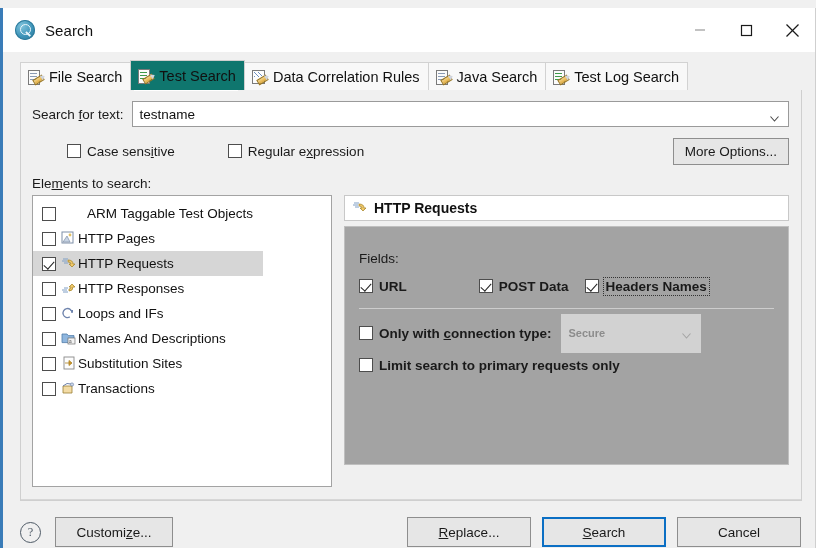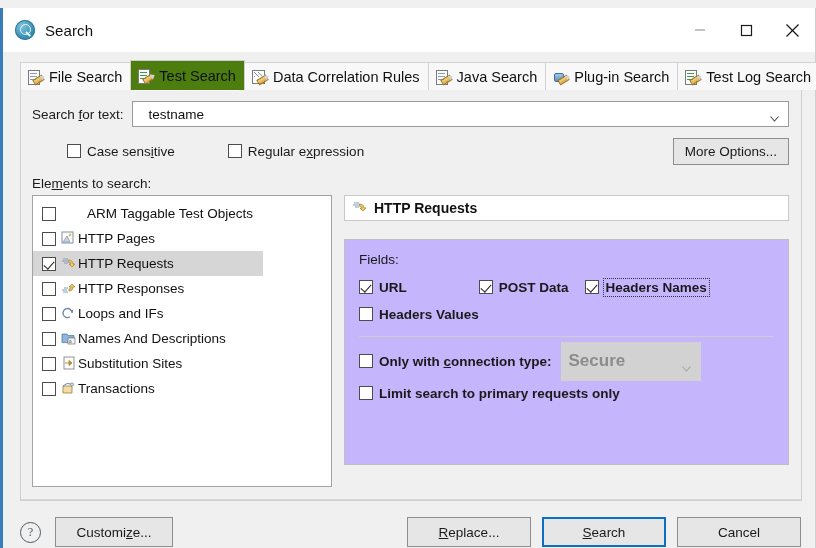--- a/index.html
+++ b/index.html
@@ -105,21 +105,21 @@
     border: 1px solid #d2d2d2;
     border-bottom: none;
     background: #f8f8f8;
     font-size: 14.5px;
     color: #111;
     gap: 5px;
     margin-right: -1px;
     white-space: nowrap;
   }
   .tab.selected {
-    background: #4d7c0f;
+    background: #0f766e;
     height: 30px;
     border-color: #cfcfcf;
     position: relative;
     z-index: 3;
   }
   .tab-ico { width: 16px; height: 16px; position: relative; flex: 0 0 auto; }
 
   
   .ico-doc {
     position: absolute; left: 0; top: 1px;
@@ -203,21 +203,21 @@
     height: 26px;
     margin-left: 8px;
     background: #ffffff;
     border: 1px solid #9a9a9a;
     box-sizing: border-box;
     display: flex;
     align-items: center;
     position: relative;
   }
   .combo .val {
-    padding-left: 16px;
+    padding-left: 7px;
     font-size: 13.5px;
     color: #111;
   }
   .combo .chev {
     position: absolute;
     right: 9px; top: 50%;
     margin-top: -2px;
     width: 9px; height: 9px;
   }
 
@@ -332,25 +332,25 @@
     display: flex;
     align-items: center;
     padding-left: 7px;
     gap: 6px;
     font-weight: bold;
     font-size: 14px;
     color: #111;
   }
   .rbody {
     flex: 1 1 auto;
-    margin-top: 18px;
+    margin-top: 5px;
     border: 1px solid #bfbfbf;
-    background: #c4b5fd;
-    box-sizing: border-box;
-    padding: 12px 14px 0 14px;
+    background: #a3a3a3;
+    box-sizing: border-box;
+    padding: 24px 14px 0 14px;
   }
   .fields-label { font-size: 13.5px; margin-bottom: 9px; }
   .fld-row {
     display: flex;
     align-items: center;
     height: 22px;
     margin-bottom: 5px;
     font-weight: bold;
   }
   .gap-a { width: 72px; }
@@ -369,21 +369,21 @@
     width: 140px;
     height: 39px;
     margin-left: 9px;
     background: #d2d2d2;
     border: 1px solid #d2d2d2;
     box-sizing: border-box;
     display: flex;
     align-items: center;
     position: relative;
     color: #8c8c8c;
-    font-size: 17px;
+    font-size: 11px;
   }
   .combo-dis .val { padding-left: 7px; }
   .combo-dis .chev { position:absolute; right:9px; top:50%; margin-top:-2px; width:9px;height:9px; }
 
   .sep-bottom {
     height: 1px;
     background: #d7d7d7;
     margin-top: 12px;
   }
 
@@ -489,27 +489,20 @@
     <div class="tab">
       <span class="tab-ico">
         <span class="ico-doc">
             <i></i>
           </span>
           <span class="ico-pen"></span>
       </span>
       <span>Java Search</span>
     </div>
 
-    <div class="tab">
-      <span class="tab-ico">
-        <span class="ico-plug"></span>
-          <span class="ico-pen"></span>
-      </span>
-      <span>Plug-in Search</span>
-    </div>
 
     <div class="tab">
       <span class="tab-ico">
         <span class="ico-doc green">
             <i></i>
           </span>
           <span class="ico-pen"></span>
       </span>
       <span>Test Log Search</span>
     </div>
@@ -661,26 +654,20 @@
               <span class="box checked"></span>
               <span>POST Data</span>
             </div>
             <span class="gap-b"></span>
             <div class="chk">
               <span class="box checked"></span>
               <span class="focusring">Headers Names</span>
             </div>
           </div>
 
-          <div class="fld-row">
-            <div class="chk">
-              <span class="box"></span>
-              <span>Headers Values</span>
-            </div>
-          </div>
 
           <div class="hr"></div>
 
           <div class="fld-row">
             <div class="chk">
               <span class="box"></span>
               <span><span>Only with </span><span class="mn">c</span><span>onnection type:</span></span>
             </div>
             <div class="combo-dis">
               <span class="val">Secure</span>

